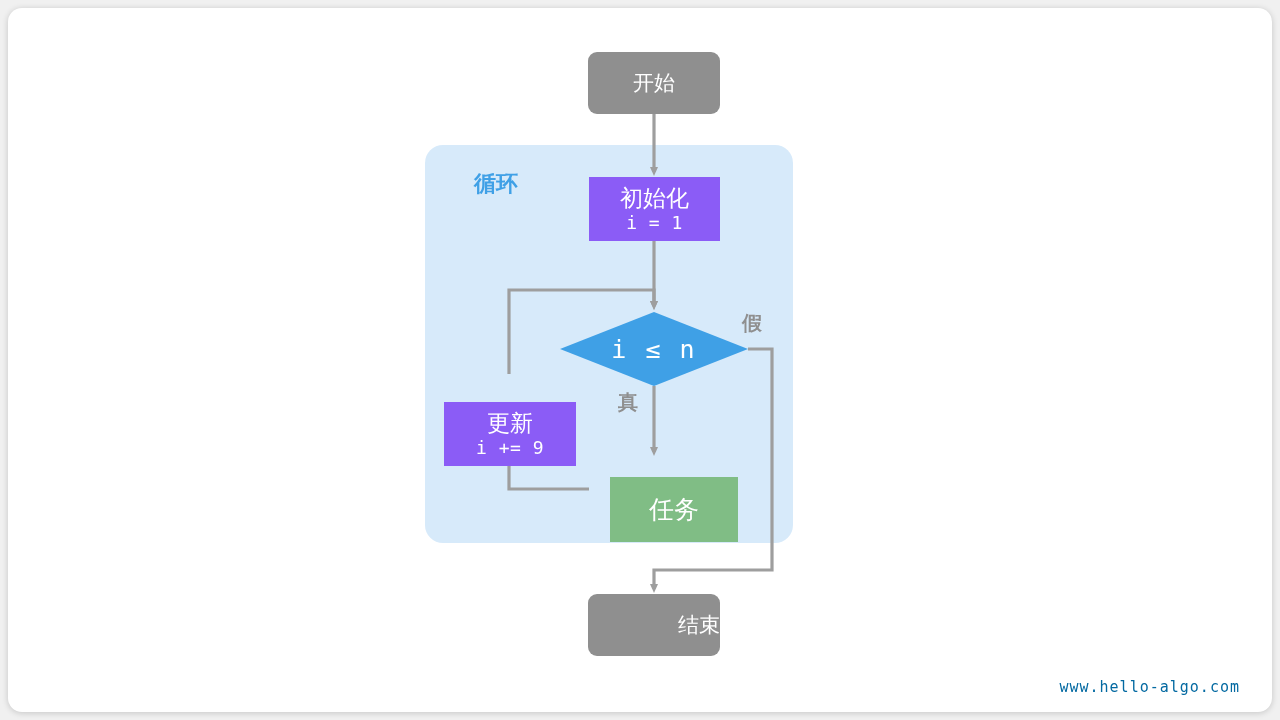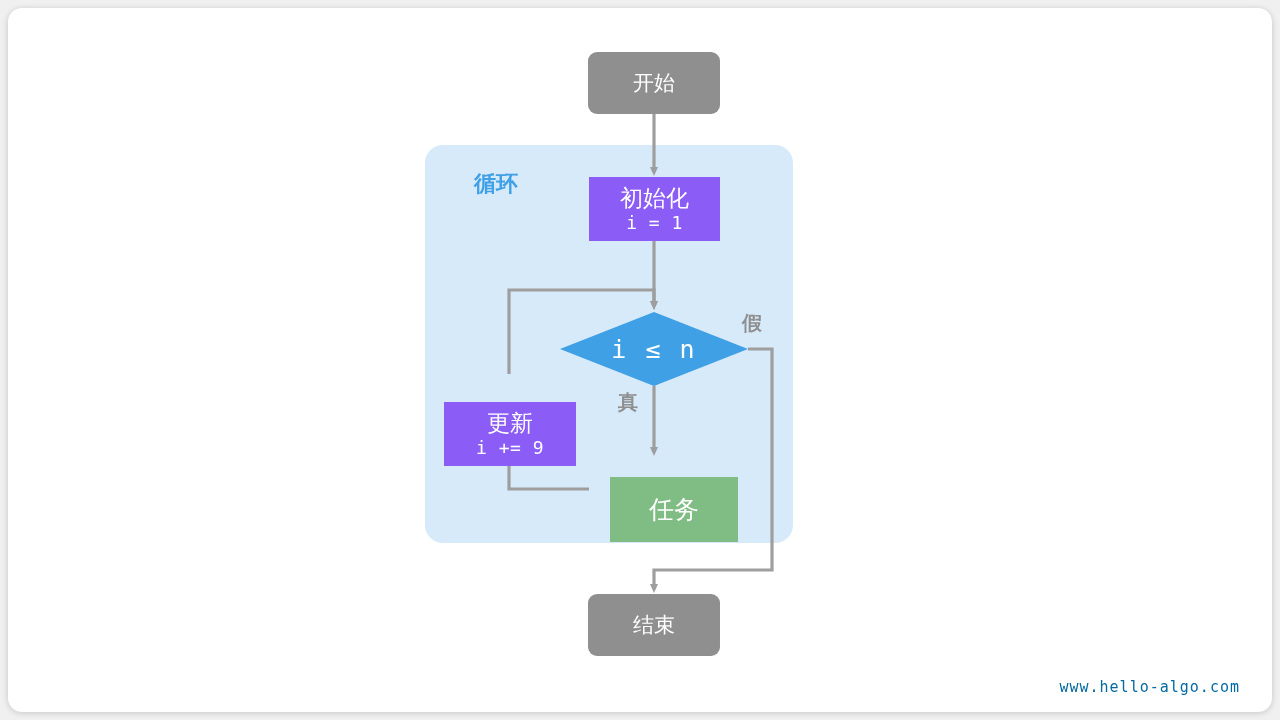--- a/index.html
+++ b/index.html
@@ -145,21 +145,21 @@
 
   <div class="node process-blue" style="left:444px; top:374px; width:132px; height:64px;margin-top:28px;">
     <span>更新</span>
     <span class="mono">i += 9</span>
   </div>
 
   <div class="node process-green" style="left:589px; top:477px; width:128px; height:65px;margin-left:21px;">
     <span>任务</span>
   </div>
 
-  <div class="node terminal" style="left:588px; top:594px; width:132px; height:62px;">
+  <div class="node terminal" style="left:588px; top:594px; width:132px; height:62px;align-items:flex-end;">
     <span>结束</span>
   </div>
 
   <div class="edge-label" style="left:618px; top:389px;">真</div>
 
   <div class="edge-label" style="left:742px; top:310px;">假</div>
 
   <div id="watermark">www.hello-algo.com</div>
 
 </div>

